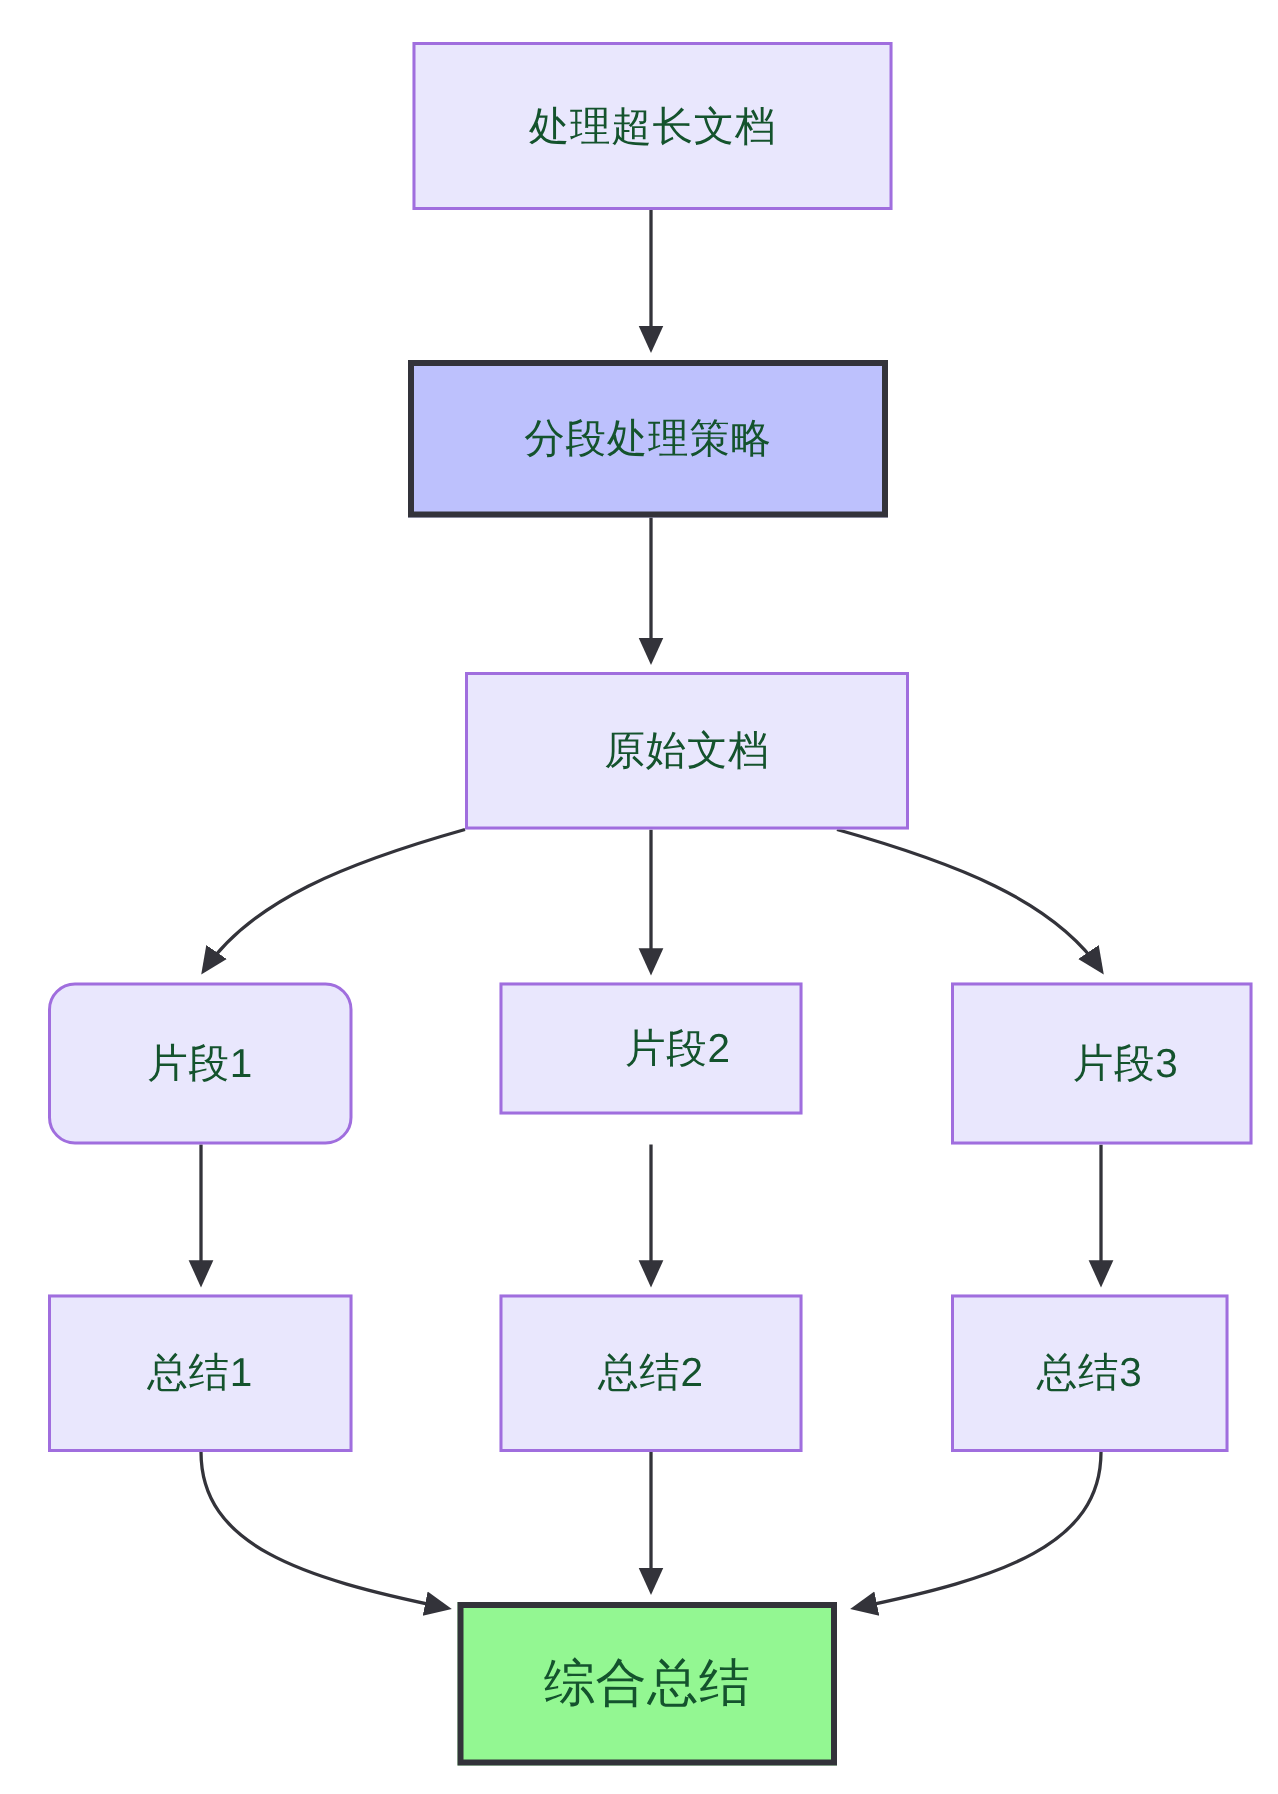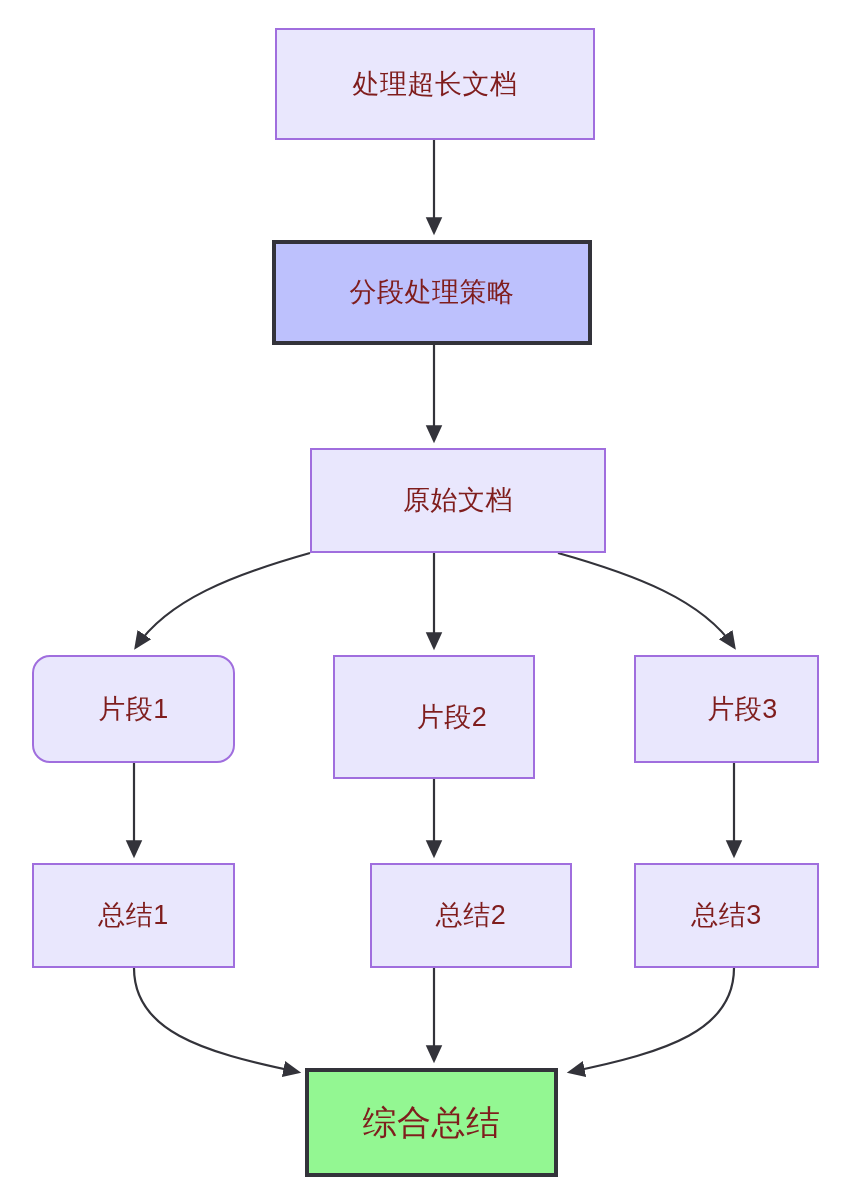--- a/index.html
+++ b/index.html
@@ -25,21 +25,21 @@
     height: 1196px;
     pointer-events: none;
   }
   .node {
     position: absolute;
     box-sizing: border-box;
     display: flex;
     align-items: center;
     justify-content: center;
     text-align: center;
-    color: #7f1d1d;
+    color: #14532d;
     line-height: 1.2;
     letter-spacing: 0.5px;
   }
   .node-label {
     display: block;
     white-space: nowrap;
   }
   
   .node.plain {
     background: #e9e7fd;
@@ -89,30 +89,30 @@
       </div>
       <div class="node emphasis" style="left: 272px; top: 240px; width: 320px; height: 105px;">
         <span class="node-label">分段处理策略</span>
       </div>
       <div class="node plain" style="left: 310px; top: 448px; width: 296px; height: 105px;">
         <span class="node-label">原始文档</span>
       </div>
       <div class="node plain" style="left: 32px; top: 655px; width: 203px; height: 108px; border-radius: 18px;">
         <span class="node-label">片段1</span>
       </div>
-      <div class="node plain" style="left: 333px; top: 655px; width: 202px; height: 124px; padding-left: 36px;">
+      <div class="node plain" style="left: 333px; top: 655px; width: 202px; height: 88px; padding-left: 36px;">
         <span class="node-label">片段2</span>
       </div>
-      <div class="node plain" style="left: 634px; top: 655px; width: 185px; height: 108px; padding-left: 32px;">
+      <div class="node plain" style="left: 634px; top: 655px; width: 201px; height: 108px; padding-left: 32px;">
         <span class="node-label">片段3</span>
       </div>
       <div class="node plain" style="left: 32px; top: 863px; width: 203px; height: 105px; text-align: center;">
         <span class="node-label">总结1</span>
       </div>
-      <div class="node plain" style="left: 333px; top: 863px; width: 202px; height: 105px; margin-left: 37px;">
+      <div class="node plain" style="left: 333px; top: 863px; width: 202px; height: 105px;">
         <span class="node-label">总结2</span>
       </div>
       <div class="node plain" style="left: 634px; top: 863px; width: 185px; height: 105px; text-align: center;">
         <span class="node-label">总结3</span>
       </div>
       <div class="node terminal" style="left: 305px; top: 1068px; width: 253px; height: 109px;">
         <span class="node-label">综合总结</span>
       </div>
     </div>
 

